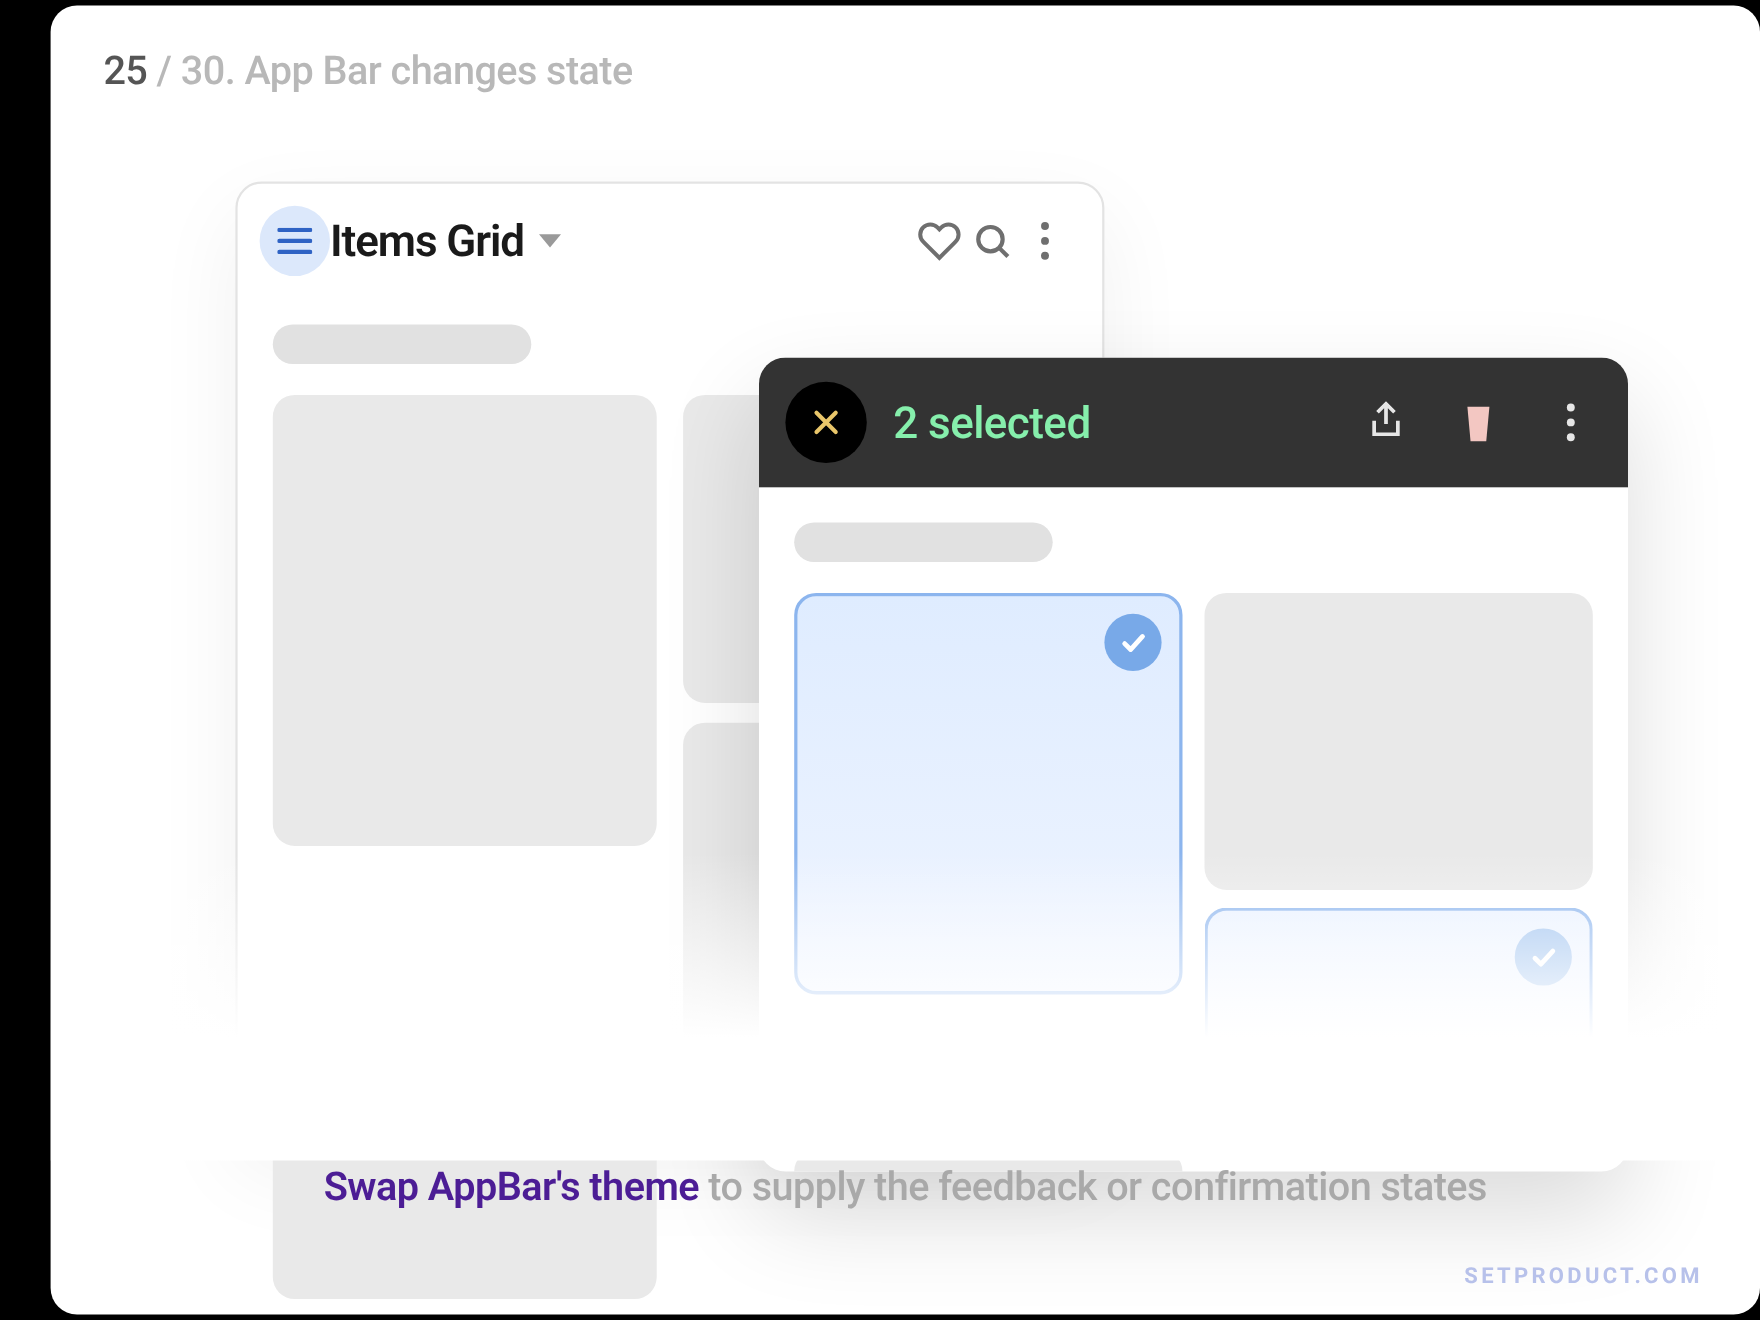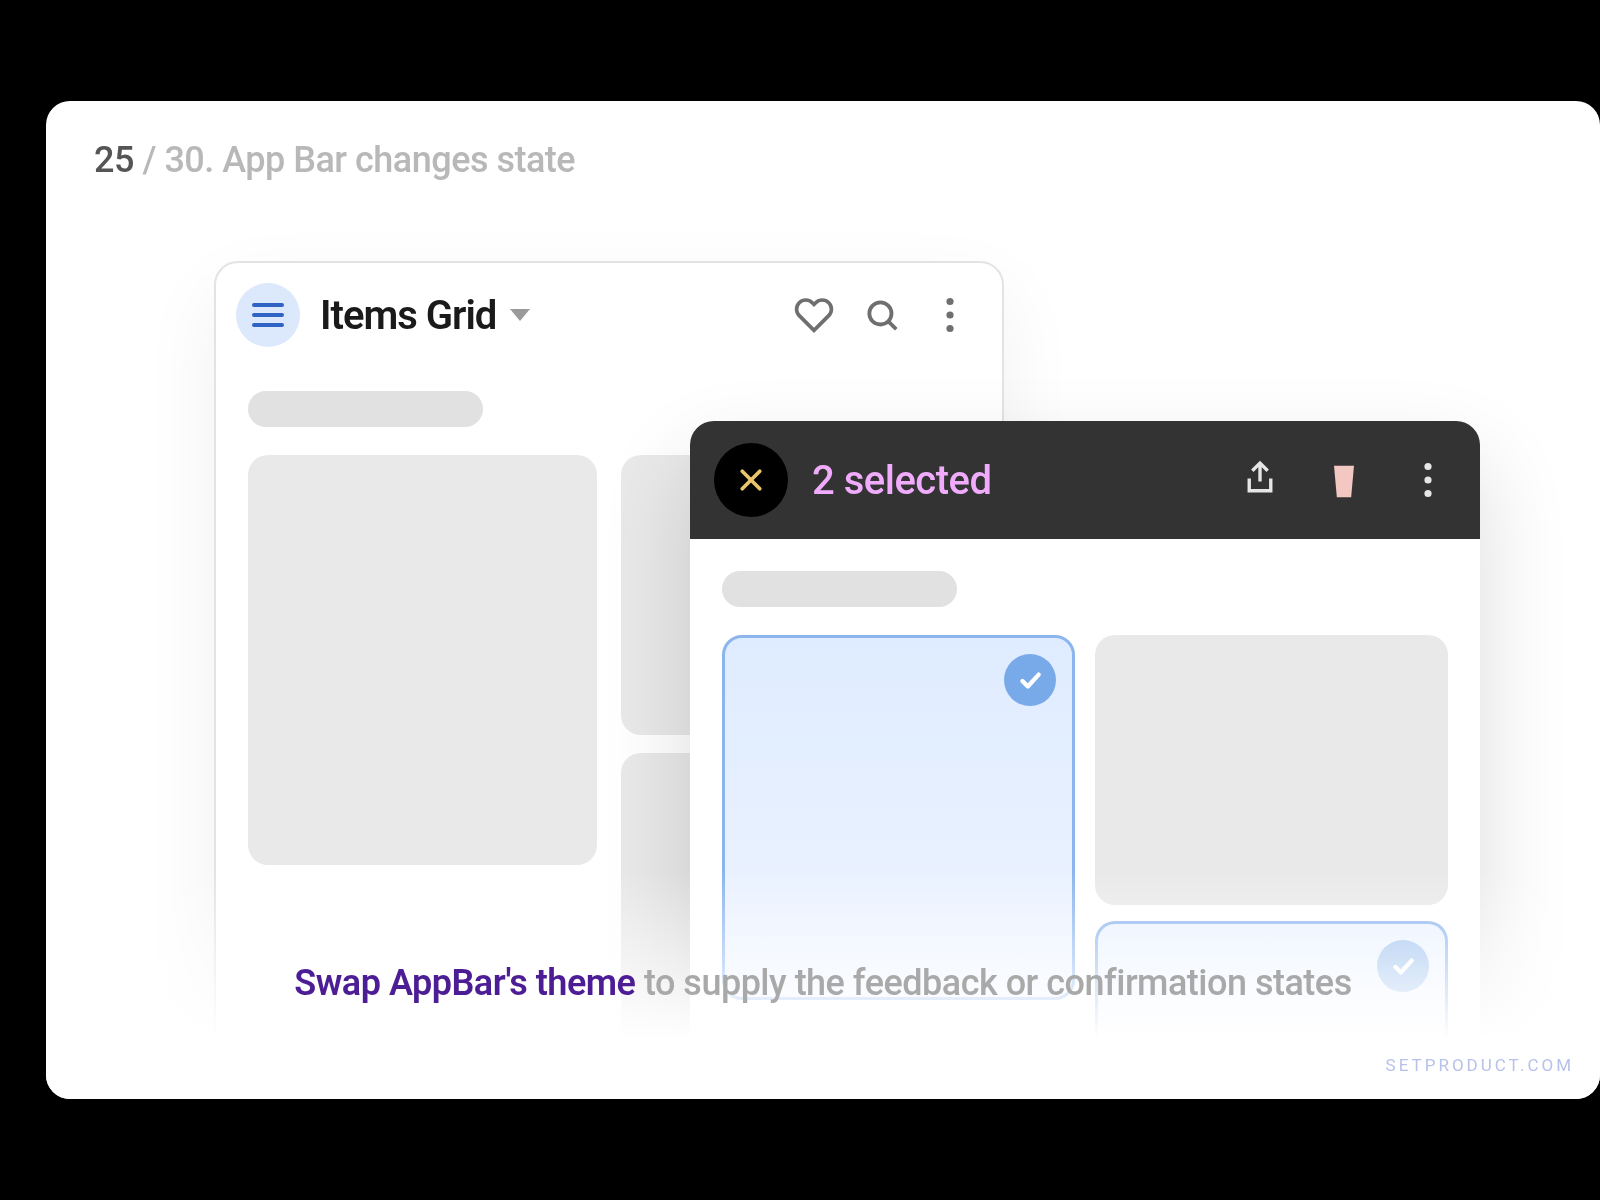--- a/index.html
+++ b/index.html
@@ -6,21 +6,21 @@
   html, body { width: 1600px; height: 1200px; }
   body {
     font-family: -apple-system, BlinkMacSystemFont, "Segoe UI", Roboto, Arial, sans-serif;
     background: #000;
     display: flex;
     align-items: center;
     justify-content: center;
   }
   .slide {
     width: 1590px;
-    height: 998px;
+    height: 1190px;
     background: #fff;
     border-radius: 24px;
     position: relative;
     overflow: hidden;
     box-shadow: 0 0 0 1px rgba(0,0,0,0.05);
     margin-left: 46px;
   }
   .slide-header {
     position: absolute;
     top: 38px;
@@ -48,21 +48,20 @@
     height: 870px;
     background: #fff;
     border: 2px solid #e3e3e3;
     border-radius: 24px;
     box-shadow: 0 30px 80px rgba(0,0,0,0.06);
   }
   .appbar-light {
     display: flex;
     align-items: center;
     padding: 20px 28px 16px 20px;
-    gap: 20px;
   }
   .menu-btn {
     width: 64px; height: 64px;
     border-radius: 50%;
     background: #dce8fb;
     display: flex; align-items: center; justify-content: center;
   }
   .appbar-title-wrap {
     display: flex; align-items: center; gap: 14px;
     flex: 1;
@@ -125,21 +124,21 @@
   .close-btn {
     width: 74px; height: 74px;
     border-radius: 50%;
     background: #000;
     display: flex; align-items: center; justify-content: center;
   }
   .selected-text {
     font-size: 40px;
     font-weight: 500;
     letter-spacing: -0.5px;
-    color: #f0abfc;
+    color: #86efac;
     flex: 1;
   }
   .appbar-dark .icon-btn { margin-left: 12px; }
 
   .section-label-skel-front {
     margin: 32px 0 0 32px;
     width: 235px; height: 36px;
     background: #e1e1e1;
     border-radius: 18px;
   }
@@ -202,24 +201,24 @@
     text-align: center;
     font-size: 36px;
     font-weight: 500;
     letter-spacing: -0.5px;
     color: #a9a9a9;
   }
   .caption .strong { color: #4c1d95; font-weight: 600; }
 
   .watermark {
     position: absolute;
-    bottom: 24px; right: 26px;
-    font-size: 17px;
+    bottom: 24px; right: 52px;
+    font-size: 20px;
     letter-spacing: 3px;
-    font-weight: 400;
+    font-weight: 700;
     color: #b7c1ea;
   }
 </style>
 </head>
 <body>
 
 <div class="slide">
 
   <div class="slide-header">
     <span class="current">25</span>

